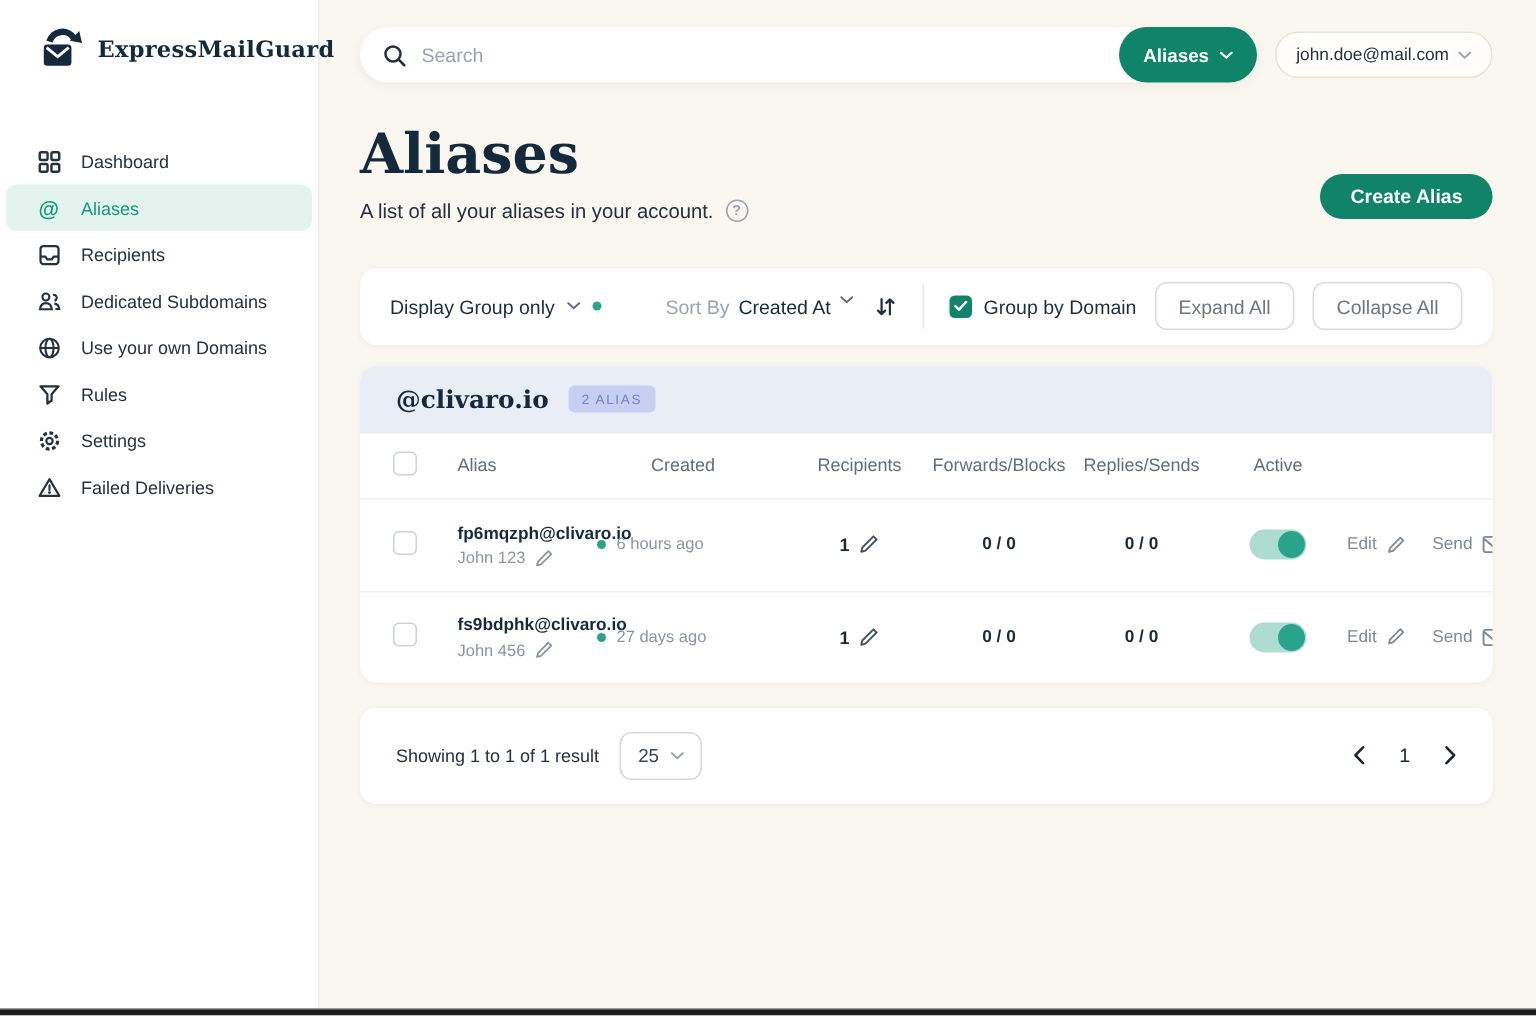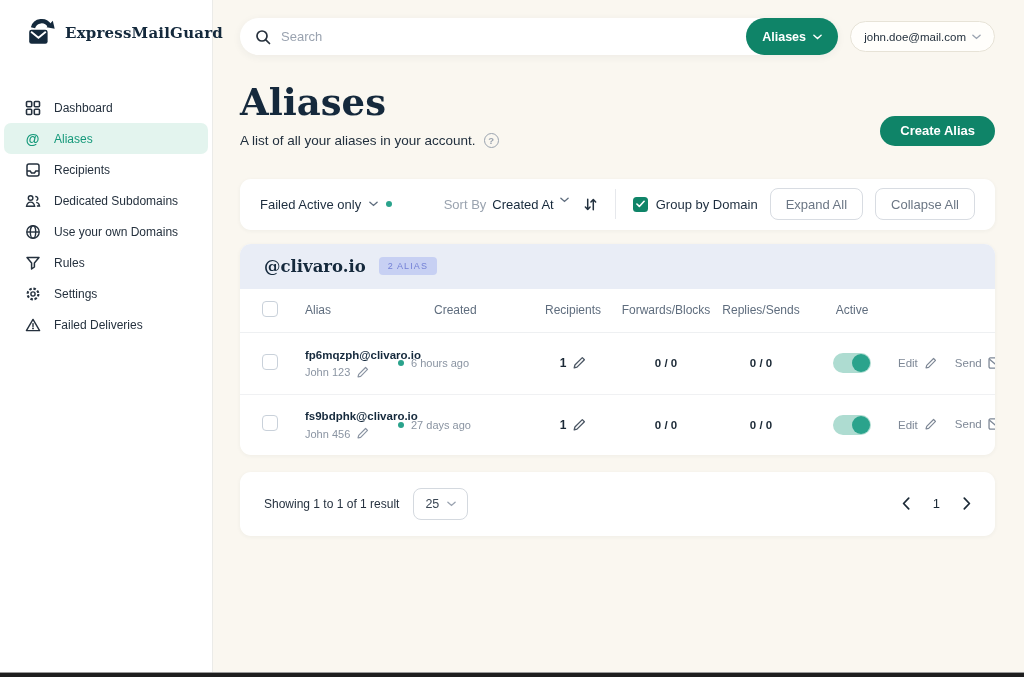--- a/index.html
+++ b/index.html
@@ -135,21 +135,21 @@
   .num-cell{display:flex;align-items:center;gap:6px;justify-self:center;font-weight:700;font-size:12px;color:#1B2936;}
   .num-cell .pencil{color:#6E7987;cursor:pointer;}
   .plain-num{justify-self:center;font-weight:700;font-size:11.5px;color:#1B2936;}
   .toggle{
     width:38px;height:20px;border-radius:10px;background:#AEDCD1;position:relative;
     justify-self:center;cursor:pointer;display:inline-block;
   }
   .toggle .knob{
     position:absolute;right:1px;top:1px;width:18px;height:18px;border-radius:50%;background:#2AA38C;
   }
-  .actions{display:flex;align-items:flex-start;gap:18px;justify-self:end;padding-right:20px;color:#7E8896;}
+  .actions{display:flex;align-items:center;gap:18px;justify-self:end;padding-right:20px;color:#7E8896;}
   .action{display:flex;align-items:center;gap:6px;font-size:11.5px;cursor:pointer;}
 
   
   .pagination-card{
     margin-top:17px;height:64px;background:#fff;border-radius:11px;
     box-shadow:0 1px 4px rgba(40,50,60,.05);
     display:flex;align-items:center;padding:0 24px;font-size:12px;color:#25313F;
   }
   .pagesize{
     margin-left:14px;border:1px solid #D4D9DF;border-radius:8px;height:32px;padding:0 11px;
@@ -289,21 +289,21 @@
       <div class="subtitle-row">
         <span>A list of all your aliases in your account.</span>
         <span class="help-circle">?</span>
       </div>
     </div>
     <button class="create-btn">Create Alias</button>
   </div>
 
   <div class="filter-card">
     <div class="display-filter">
-      <span>Failed Active only</span>
+      <span>Display Group only</span>
       <span>
         <svg width="9" height="6" viewBox="0 0 10 6">
             <path d="M1 1l4 3.6L9 1" fill="none" stroke="#5F6D7E" stroke-width="1.5" stroke-linecap="round"></path>
           </svg>
       </span>
       <span class="tealdot"></span>
     </div>
     <div class="sort-group">
       <span class="muted">Sort By</span>
       <span>Created At</span>

